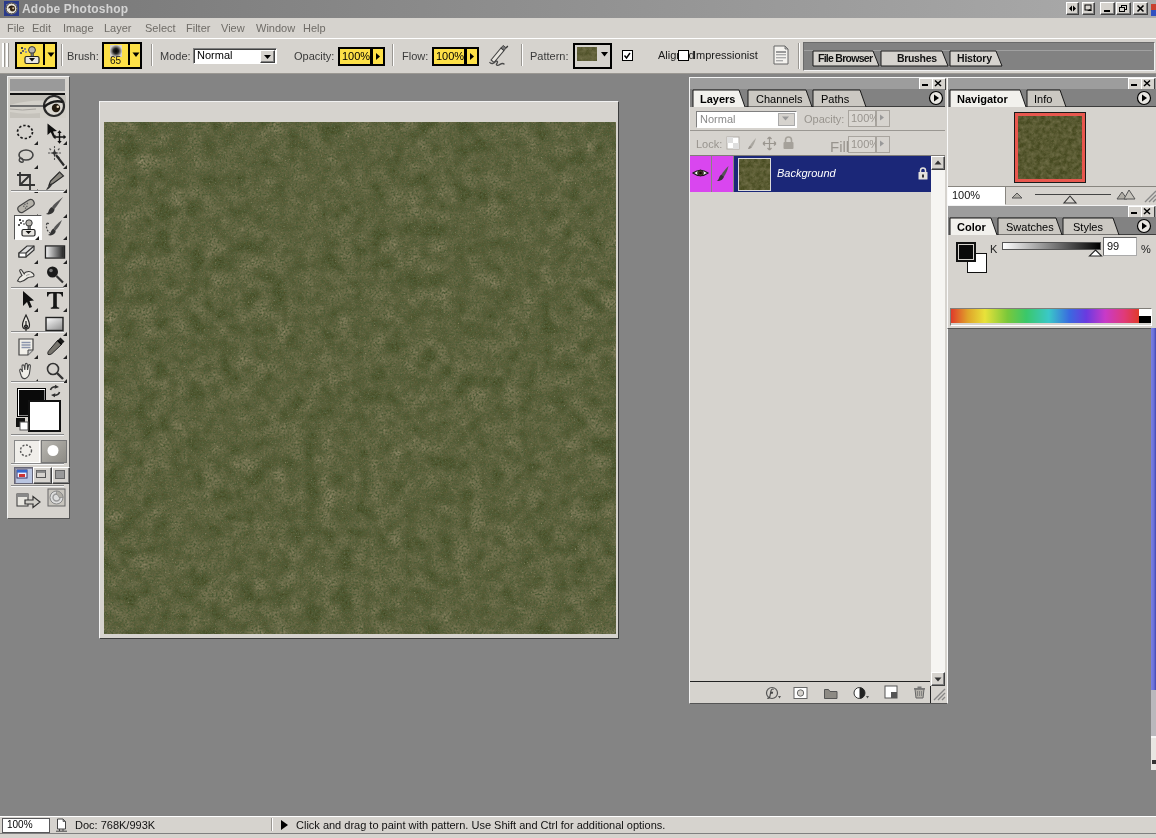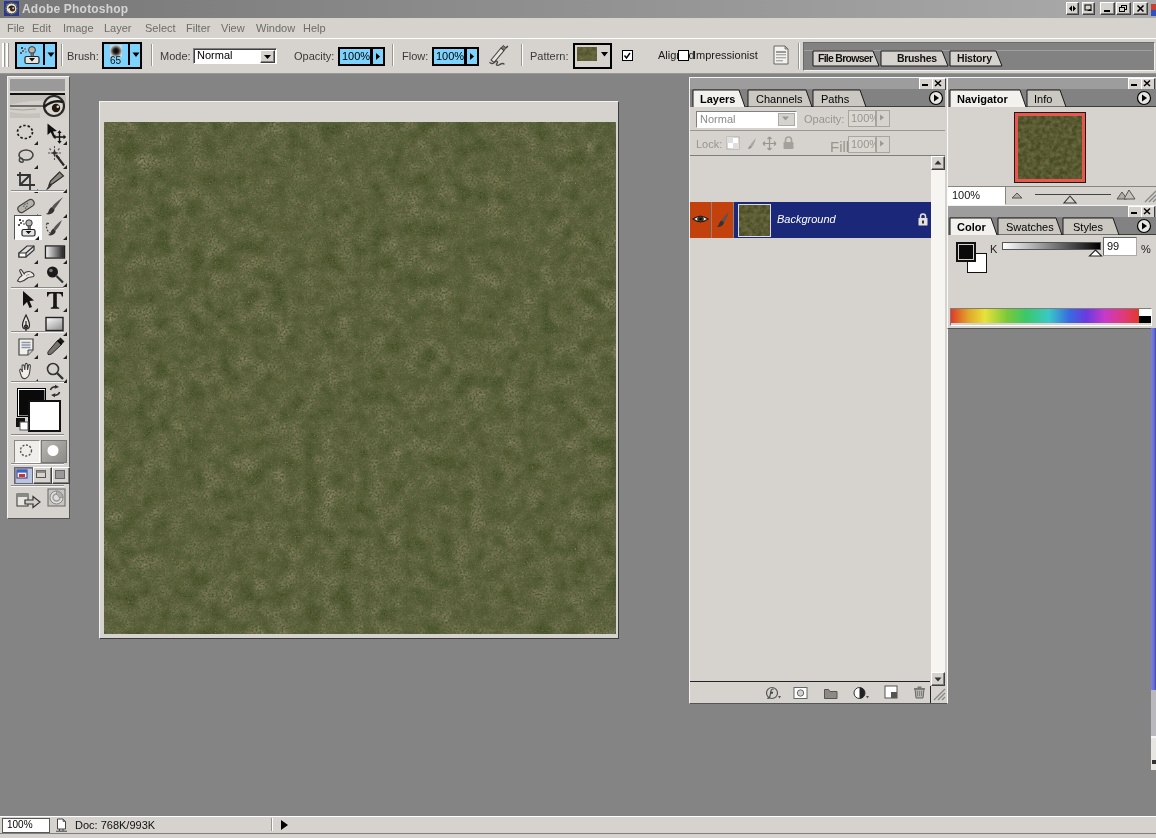--- a/index.html
+++ b/index.html
@@ -2,21 +2,21 @@
 <html><head>
 <meta charset="utf-8">
 <style>
 html,body{margin:0;padding:0;}
 body{width:1156px;height:838px;overflow:hidden;background:#848484;font-family:"Liberation Sans",sans-serif;position:relative;}
 .abs{position:absolute;}
 svg{display:block;}
 .t11{font-size:11px;color:#3a3a3a;}
 .sunken{border-top:1px solid #808080;border-left:1px solid #808080;border-bottom:1px solid #ffffff;border-right:1px solid #ffffff;}
 .btn3d{background:#d6d3ce;border-top:1px solid #ffffff;border-left:1px solid #ffffff;border-bottom:1px solid #404040;border-right:1px solid #404040;box-shadow:inset -1px -1px 0 #808080;}
-.blackbox{border:2px solid #000;background:#7dd3fc;}
+.blackbox{border:2px solid #000;background:#fde047;}
 .tool{position:absolute;width:24px;height:23px;}
 .tri{position:absolute;right:1px;bottom:0px;width:0;height:0;border-left:4px solid transparent;border-bottom:4px solid #222;}
 .tsep{position:absolute;left:3px;width:53px;height:1px;background:#8a8a8a;border-bottom:1px solid #f4f4f4;}
 .minibtn{position:absolute;width:12px;height:10px;background:#d6d3ce;border-top:1px solid #fff;border-left:1px solid #fff;border-bottom:1px solid #404040;border-right:1px solid #404040;}
 </style>
 </head>
 <body>
 
 <div class="abs" id="titlebar" style="left:0;top:0;width:1156px;height:26px;background:linear-gradient(to right,#777777,#ababab);">
   <div class="abs" style="left:4px;top:1px;width:15px;height:15px;">
@@ -583,21 +583,21 @@
   <div class="abs" style="left:158px;top:58px;width:26px;height:15px;background:#dad7d2;border:1px solid #a8a49e;">
       <span class="abs" style="left:2px;top:1px;font-size:11px;color:#98948e;">100%</span>
     </div>
   <div class="abs" style="left:186px;top:58px;width:12px;height:15px;background:#d6d3ce;border:1px solid #a8a49e;">
       <svg width="10" height="13">
         <path d="M3 3.5 l4 3 -4 3 z" fill="#999"></path>
       </svg>
     </div>
   <div class="abs" style="left:0;top:77px;width:255px;height:1px;background:#807d78;"></div>
 
-  <div class="abs" style="left:0;top:78px;width:255px;height:36px;background:#c2410c;margin-top:46px;">
+  <div class="abs" style="left:0;top:78px;width:255px;height:36px;background:#d946ef;">
     <div class="abs" style="left:0;top:0;width:21px;height:36px;border-right:1px solid #88857f;">
       <svg class="abs" style="left:2px;top:11px;" width="17" height="12">
           <path d="M1 6 Q8.5 0.5 16 6 Q8.5 11.5 1 6 Z" fill="#fdfcfa" stroke="#1a1a1a" stroke-width="1.2"></path>
           <circle cx="8.5" cy="6" r="2.9" fill="#4a3b28" stroke="#1a1a1a" stroke-width="0.8"></circle>
           <circle cx="8.5" cy="6" r="1.3" fill="#100c06"></circle>
         </svg>
     </div>
     <div class="abs" style="left:22px;top:0;width:21px;height:36px;border-right:1px solid #88857f;">
       <svg class="abs" style="left:3px;top:9px;" width="16" height="17">
           <path d="M13.5 1 C10.5 4 8 7 6.5 9.5 L9 11.5 C11 8.5 12.5 5 13.5 1 Z" fill="#555"></path>
@@ -771,15 +771,16 @@
   <svg class="abs" style="left:55px;top:1px;" width="13" height="14">
       <path d="M2.5 1 h5.5 l2.5 2.5 v7.5 h-8 z" fill="#fff" stroke="#444"></path>
       <path d="M8 1 l2.5 2.5 h-2.5 z" fill="#999" stroke="#444" stroke-width="0.7"></path>
       <path d="M4.5 11 v2 M8 11 v2 M1 13.2 h11" stroke="#444" stroke-width="1"></path>
     </svg>
   <div class="abs" style="left:75px;top:2px;font-size:11px;color:#111;">Doc: 768K/993K</div>
   <div class="abs" style="left:271px;top:1px;width:1px;height:13px;background:#9a9792;border-right:1px solid #fff;"></div>
   <svg class="abs" style="left:279px;top:2px;" width="10" height="12">
       <path d="M2 1 l7 5 -7 5 z" fill="#000"></path>
     </svg>
+  <div class="abs" style="left:296px;top:2px;font-size:11px;color:#111;">Click and drag to paint with pattern.  Use Shift and Ctrl for additional options.</div>
 </div>
 <div class="abs" style="left:0;top:833px;width:1156px;height:1px;background:#808080;"></div>
 <div class="abs" style="left:0;top:834px;width:1156px;height:4px;background:#d6d3ce;border-bottom:1px solid #9a9a9a;"></div>
 
 </body></html>

